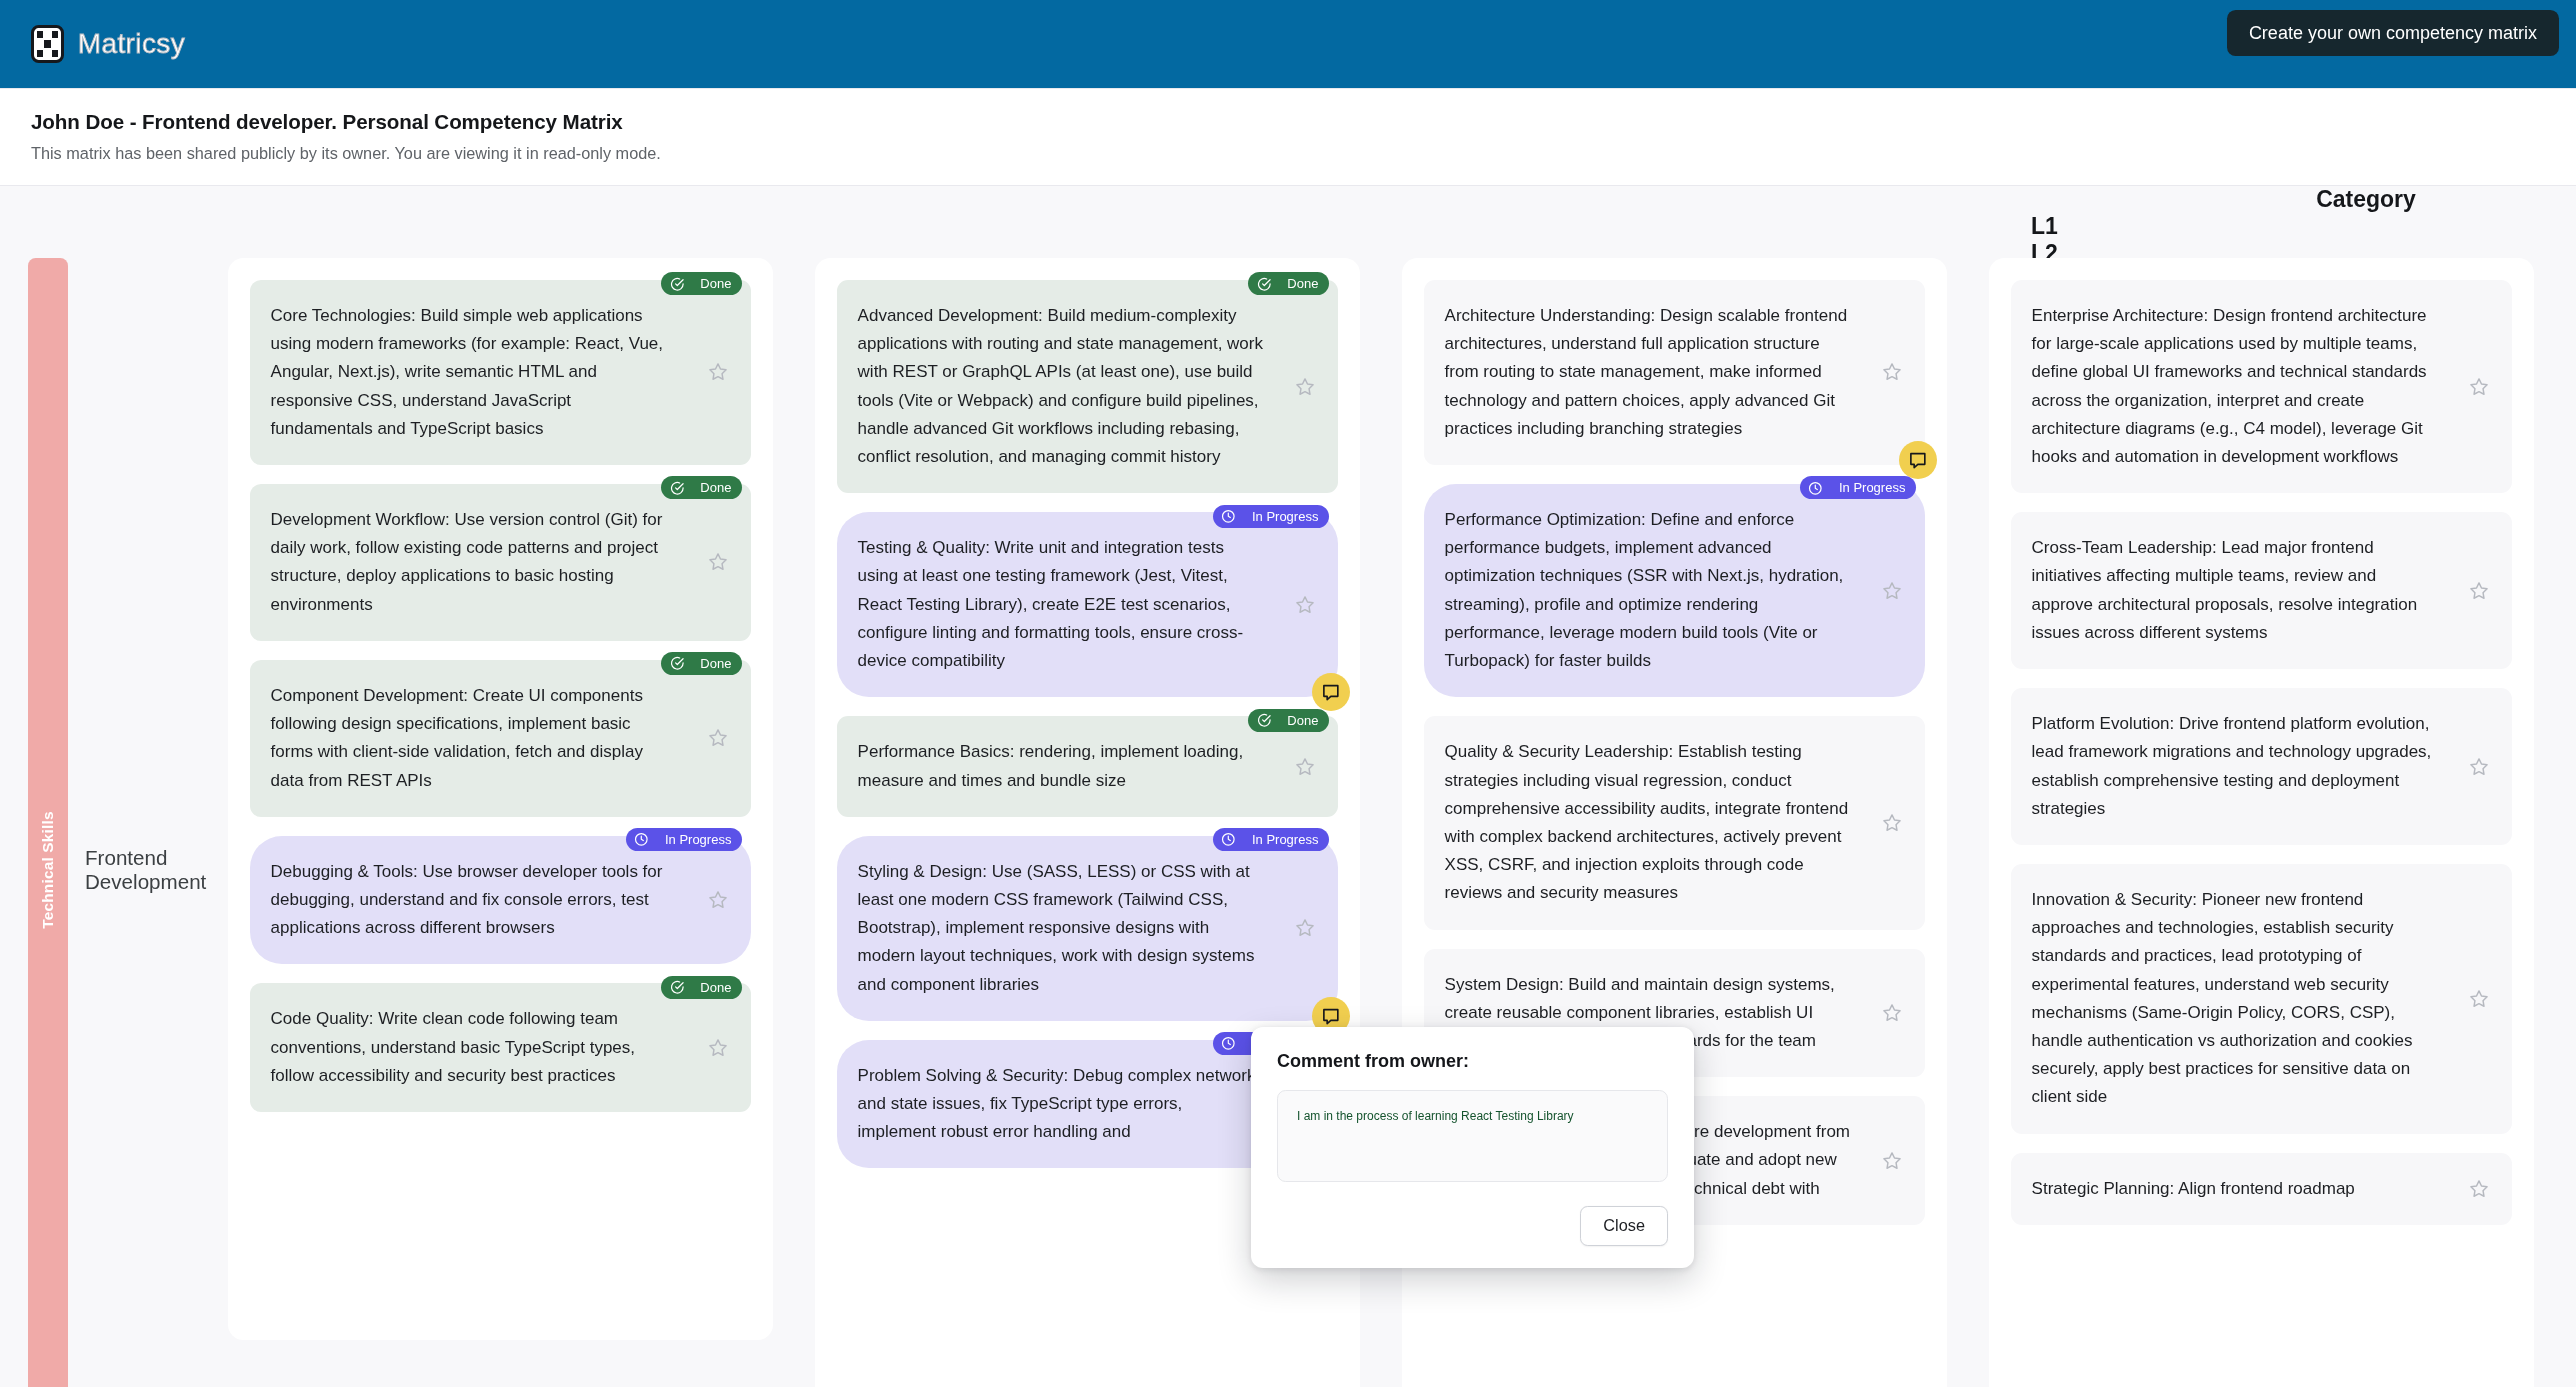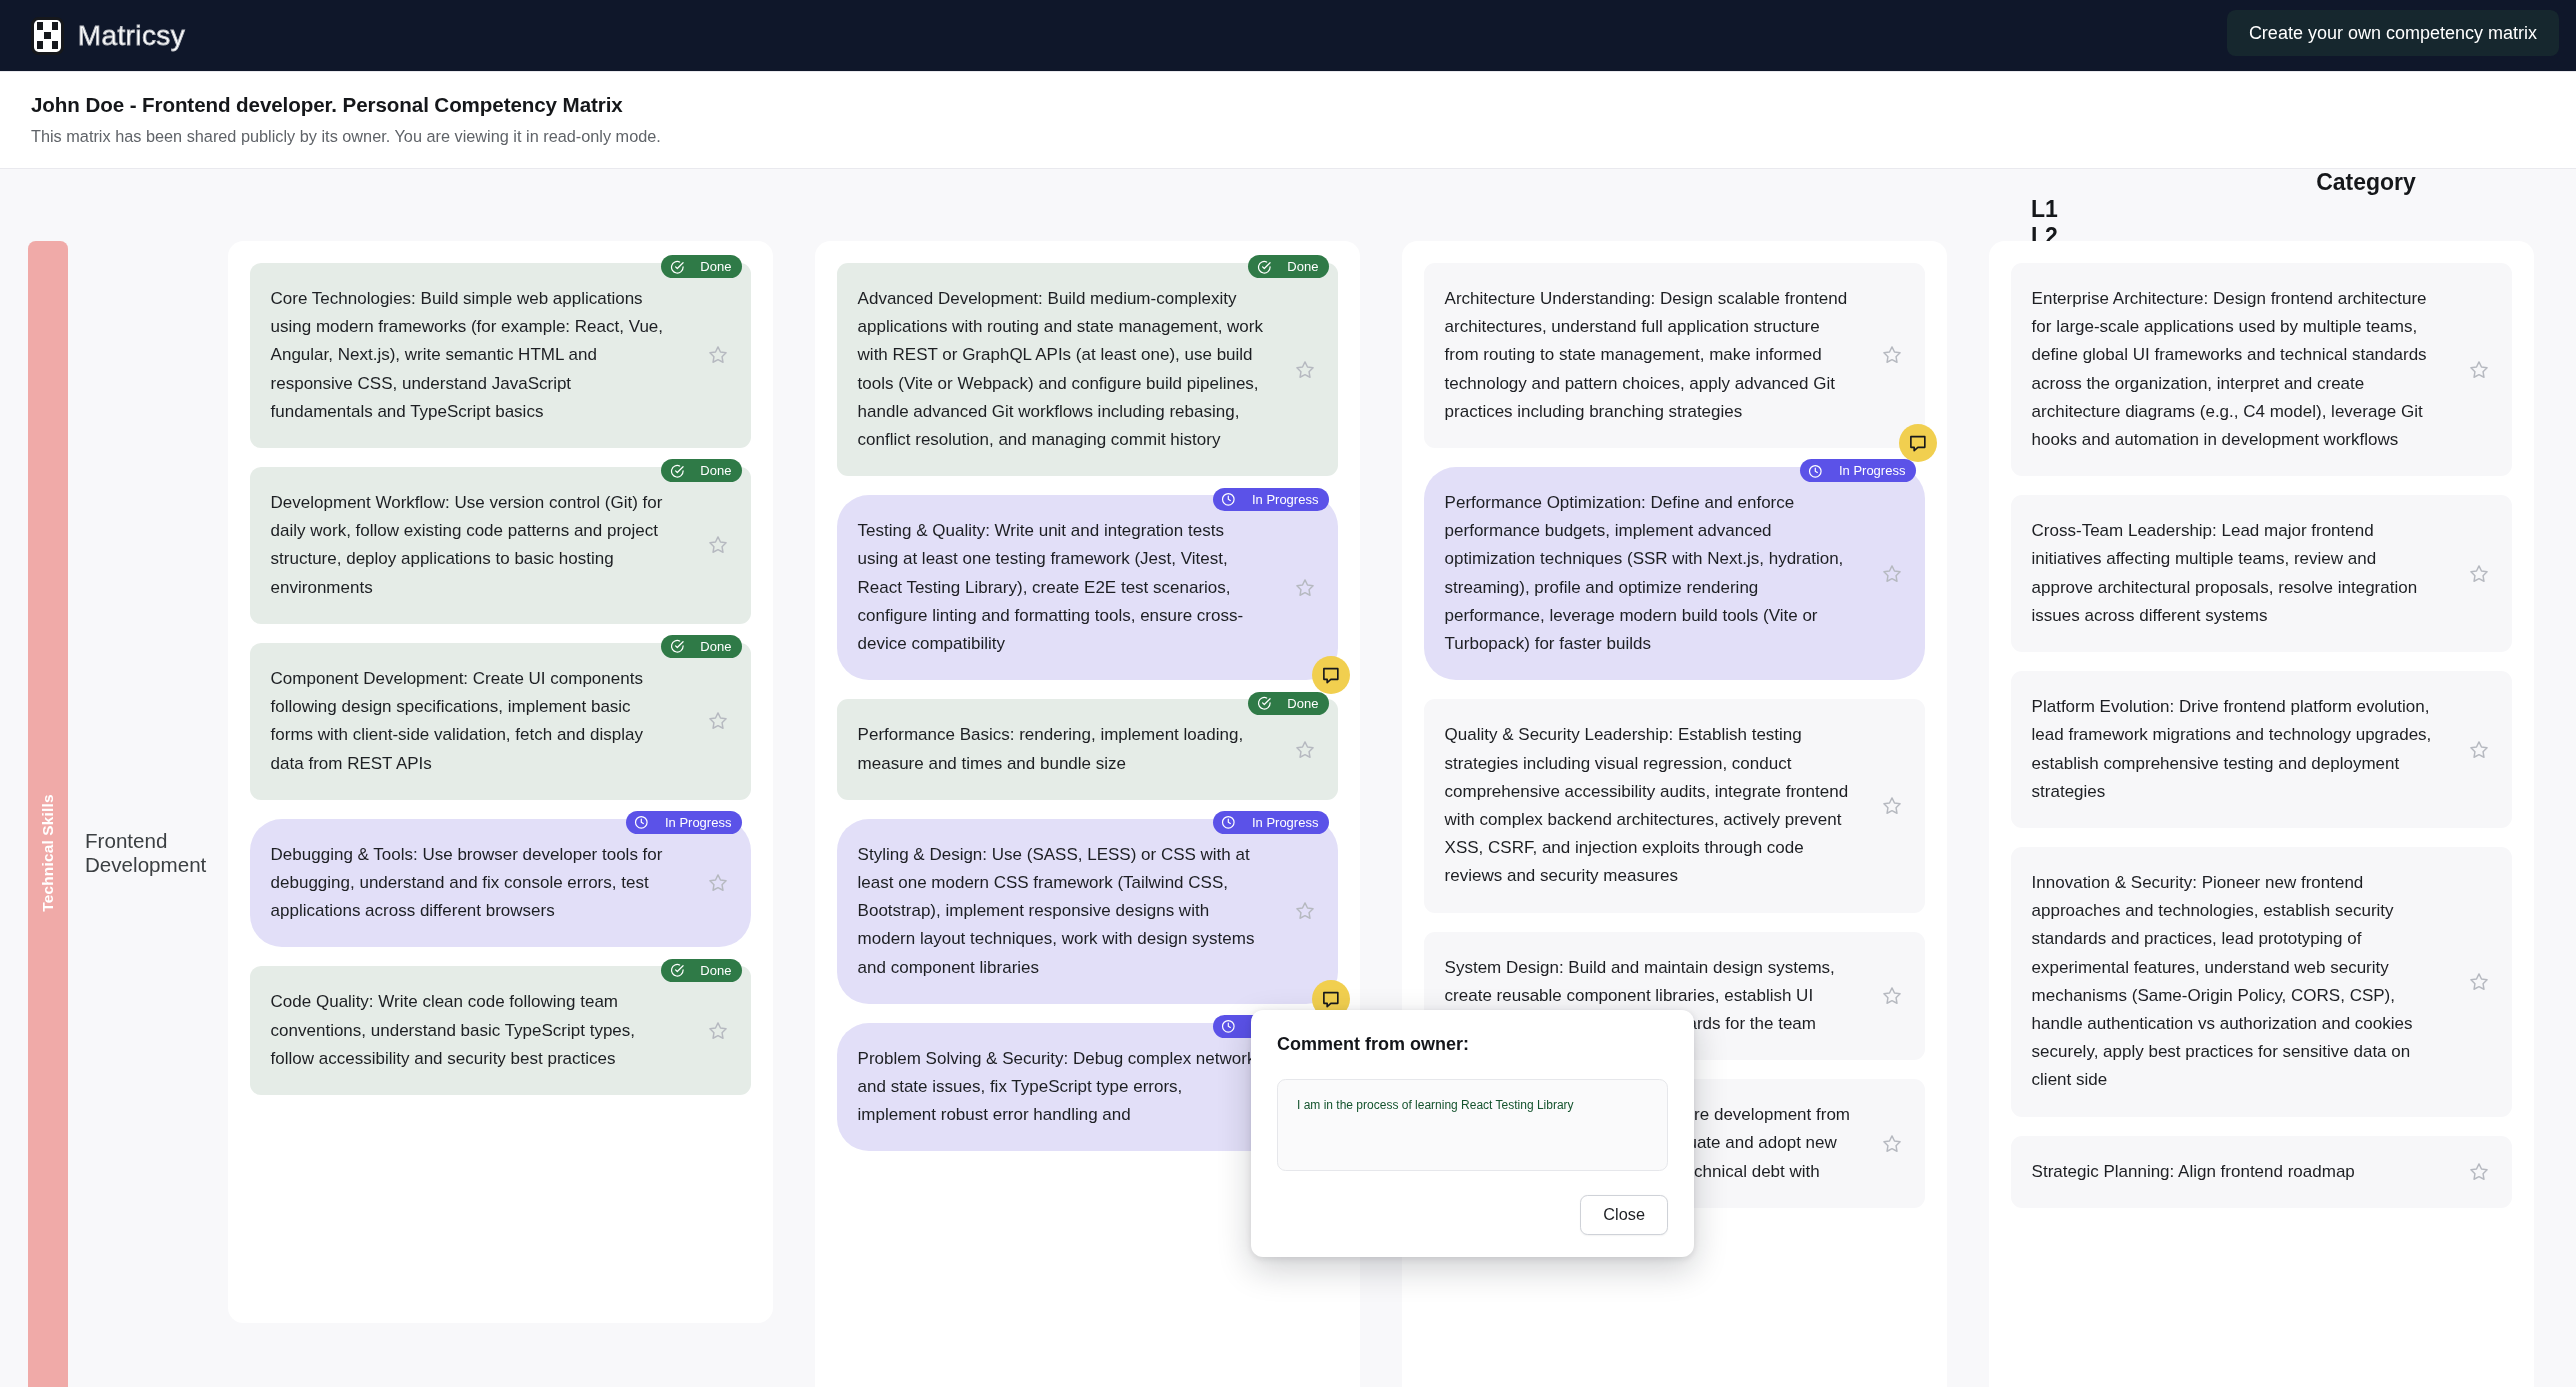--- a/index.html
+++ b/index.html
@@ -6,22 +6,22 @@
   html, body {
     width: 2576px; height: 1387px;
     background: #f8f8fa;
     font-family: "Liberation Sans", sans-serif;
     overflow: hidden;
   }
 
   
   .topbar {
     position: relative;
-    height: 72px;
-    background: #0f172a;
+    height: 89px;
+    background: #0369a1;
     border-bottom: 0.9px solid #e9e9ee;
     display: flex;
     align-items: center;
     padding: 0 31px;
   }
   .brand { display: flex; align-items: center; gap: 13.7px; }
   .logo-box {
     width: 33px; height: 38px;
     border: 3.4px solid #16181c;
     border-radius: 7.7px;
@@ -217,21 +217,21 @@
     background: #ffffff;
     border-radius: 12px;
     box-shadow: 0 12px 34px rgba(15,20,30,.20), 0 1.7px 6.9px rgba(15,20,30,.10);
     padding: 24px 26px 22px 26px;
     z-index: 50;
   }
   .modal-title {
     font-size: 18px;
     font-weight: bold;
     color: #14161a;
-    margin-bottom: 24px;
+    margin-bottom: 18px;
   }
   .modal-quote {
     border: 0.9px solid #e6e7eb;
     border-radius: 8.6px;
     background: #fafafb;
     padding: 16.3px 19px;
     font-size: 12px;
     line-height: 1.55;
     color: #14532d;
     min-height: 92px;

